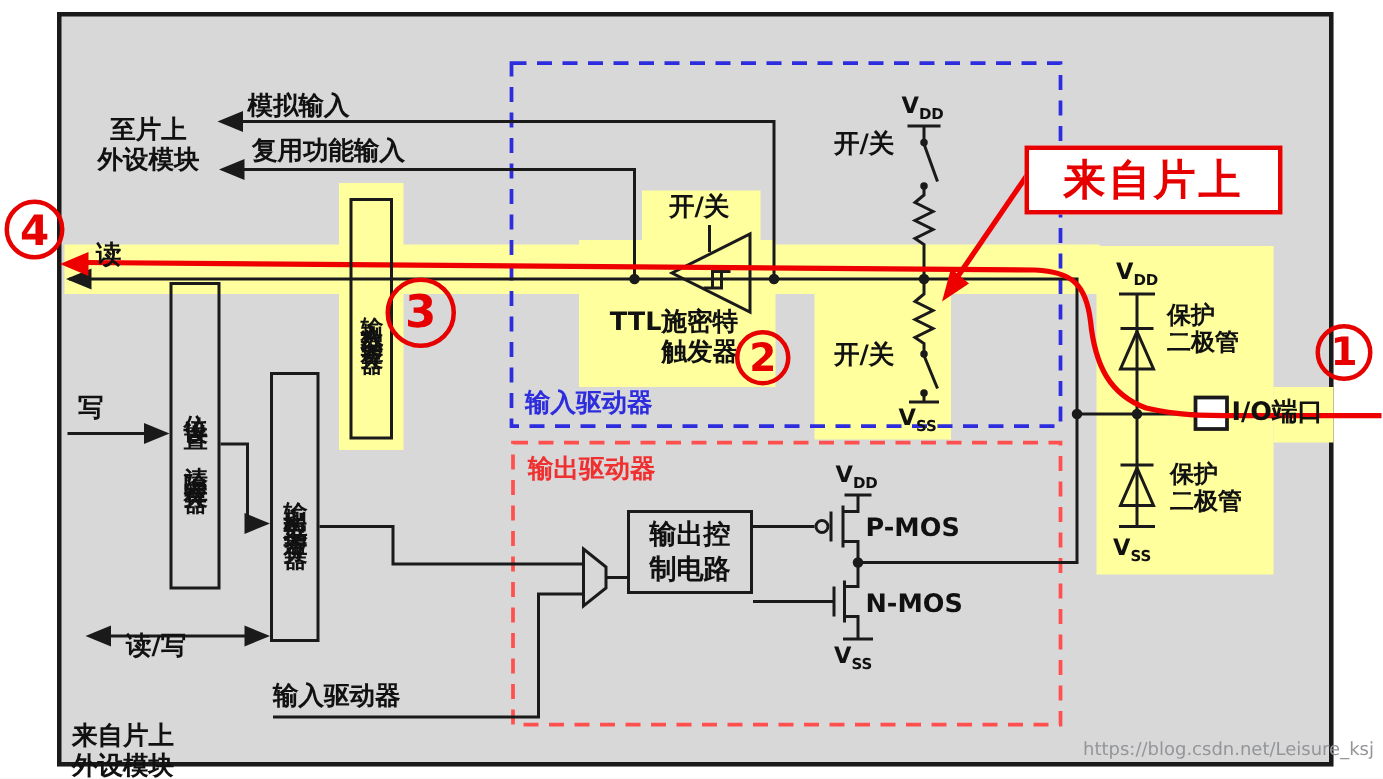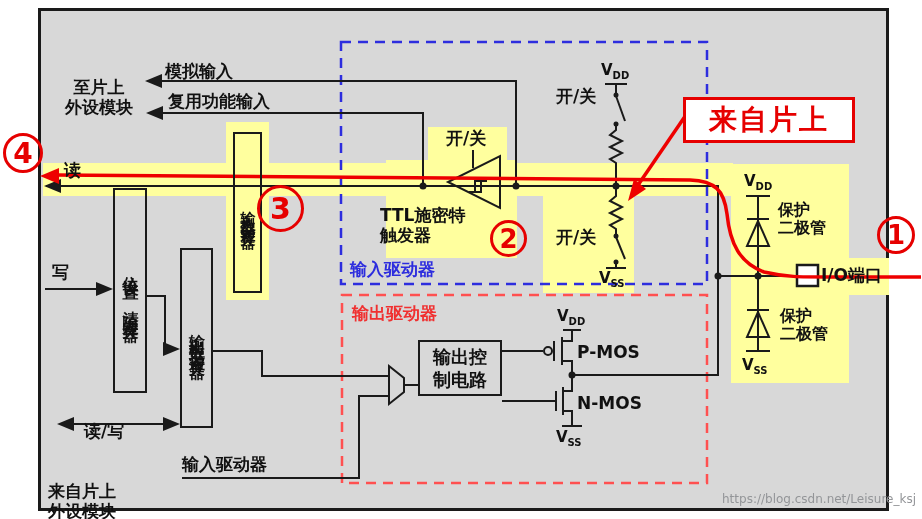--- a/index.html
+++ b/index.html
@@ -165,21 +165,21 @@
   <div class="lab" style="left:84px;top:402px;margin-top:20px;">读/写</div>
   <div class="lab" style="left:48px;top:456px;width:92px;margin-top:26px;">
     <div>来自片上</div>
     <div>外设模块</div>
   </div>
   <div class="lab" style="left:182px;top:455px;">输入驱动器</div>
 
   <div class="lab blue" style="left:350px;top:260px;">输入驱动器</div>
   <div class="lab red" style="left:352px;top:304px;">输出驱动器</div>
 
-  <div class="lab" style="left:380px;top:206px;width:112px;text-align:left;">
+  <div class="lab" style="left:380px;top:206px;width:112px;text-align:right;">
     <div>TTL施密特</div>
     <div>触发器</div>
   </div>
   <div class="lab small" style="left:446px;top:129px;">开/关</div>
   <div class="lab small" style="left:556px;top:87px;">开/关</div>
   <div class="lab small" style="left:556px;top:228px;">开/关</div>
 
   <div class="lab small" style="left:577px;top:343px;">P-MOS</div>
   <div class="lab small" style="left:577px;top:394px;">N-MOS</div>
 

